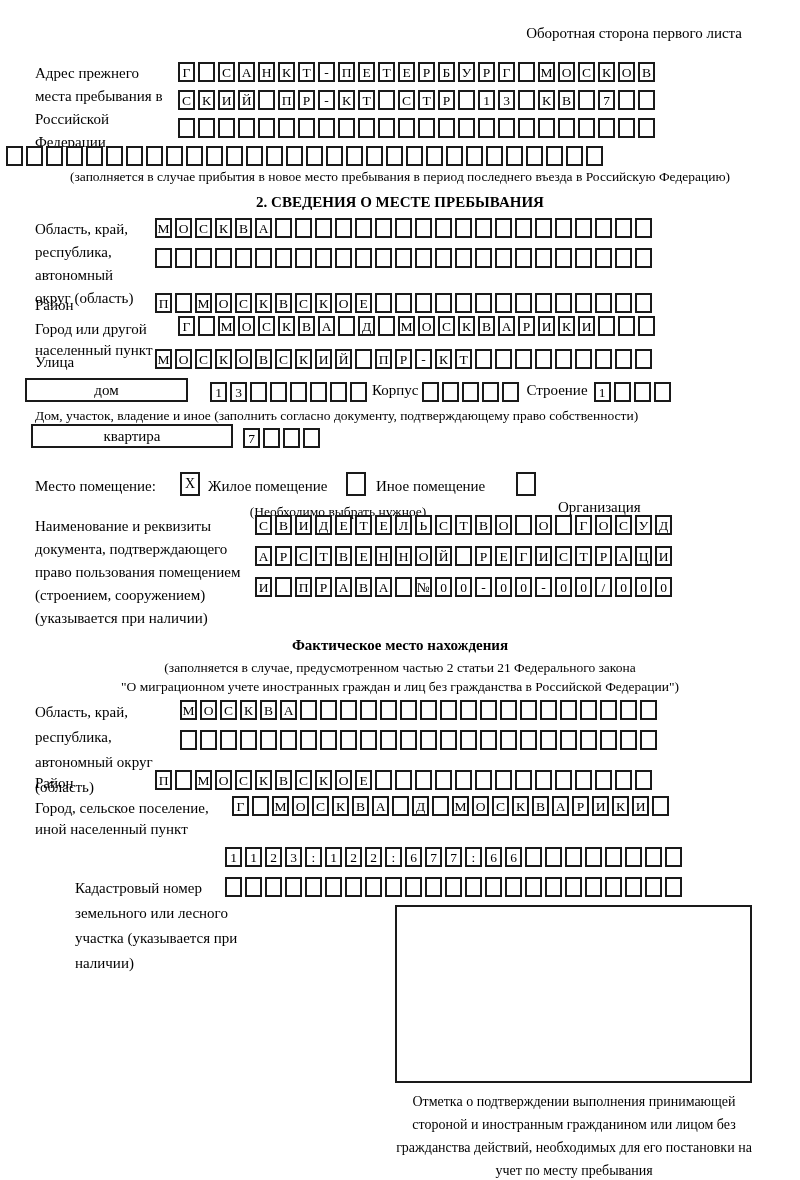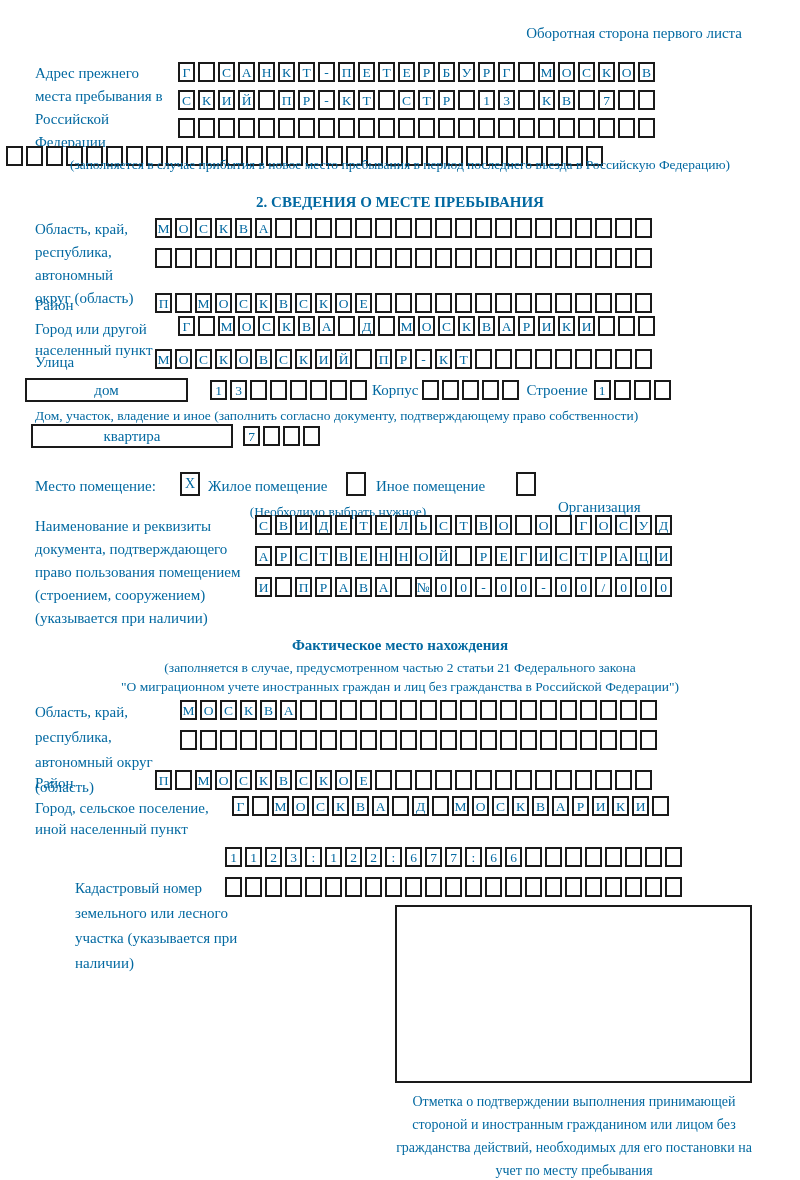--- a/index.html
+++ b/index.html
@@ -3,21 +3,21 @@
 <meta charset="utf-8">
 <style>
   * { box-sizing: border-box; margin: 0; padding: 0; }
   html, body { background: #ffffff; }
   .page {
     position: relative;
     width: 800px;
     height: 1180px;
     margin: 0 auto;
     background: #ffffff;
-    color: #0369a1;
+    color: #000000;
     font-family: "Liberation Serif", "DejaVu Serif", serif;
     overflow: hidden;
   }
   .abs { position: absolute; }
   .lbl { font-size: 15px; line-height: 23px; }
   .note { font-size: 13.5px; line-height: 17px; }
   .center { text-align: center; width: 100%; left: 0; }
   .bold { font-weight: bold; }
   .cellrow { display: flex; }
   .cell {
@@ -37,21 +37,21 @@
     background: #fff;
     flex: none;
   }
   .cb {
     width: 20px; height: 24px;
     border: 2px solid #1a1a1a;
     display: flex; align-items: center; justify-content: center;
     font-size: 14px;
     background: #fff;
   }
-  .inlineflex { display: flex; align-items: center; }
+  .inlineflex { display: flex; align-items: flex-end; }
   .stamp {
     border: 2px solid #1a1a1a;
     background: #fff;
   }
 </style>
 </head>
 <body>
 
 <div class="page">
 
@@ -161,21 +161,21 @@
       <div class="cell"></div>
       <div class="cell"></div>
       <div class="cell"></div>
       <div class="cell"></div>
       <div class="cell"></div>
       <div class="cell"></div>
       <div class="cell"></div>
       <div class="cell"></div>
       <div class="cell"></div>
     </div>
-  <div class="abs note center" style="top:156px;">(заполняется в случае прибытия в новое место пребывания в период последнего въезда в Российскую Федерацию)</div>
+  <div class="abs note center" style="top:168px;">(заполняется в случае прибытия в новое место пребывания в период последнего въезда в Российскую Федерацию)</div>
 
   <div class="abs lbl bold center" style="top:191px;">2. СВЕДЕНИЯ О МЕСТЕ ПРЕБЫВАНИЯ</div>
 
   <div class="abs lbl" style="top:218px; left:35px; width:112px;">Область, край, республика, автономный округ (область)</div>
   <div class="abs cellrow" style="top:218px; left:155px;">
       <div class="cell">М</div>
       <div class="cell">О</div>
       <div class="cell">С</div>
       <div class="cell">К</div>
       <div class="cell">В</div>

